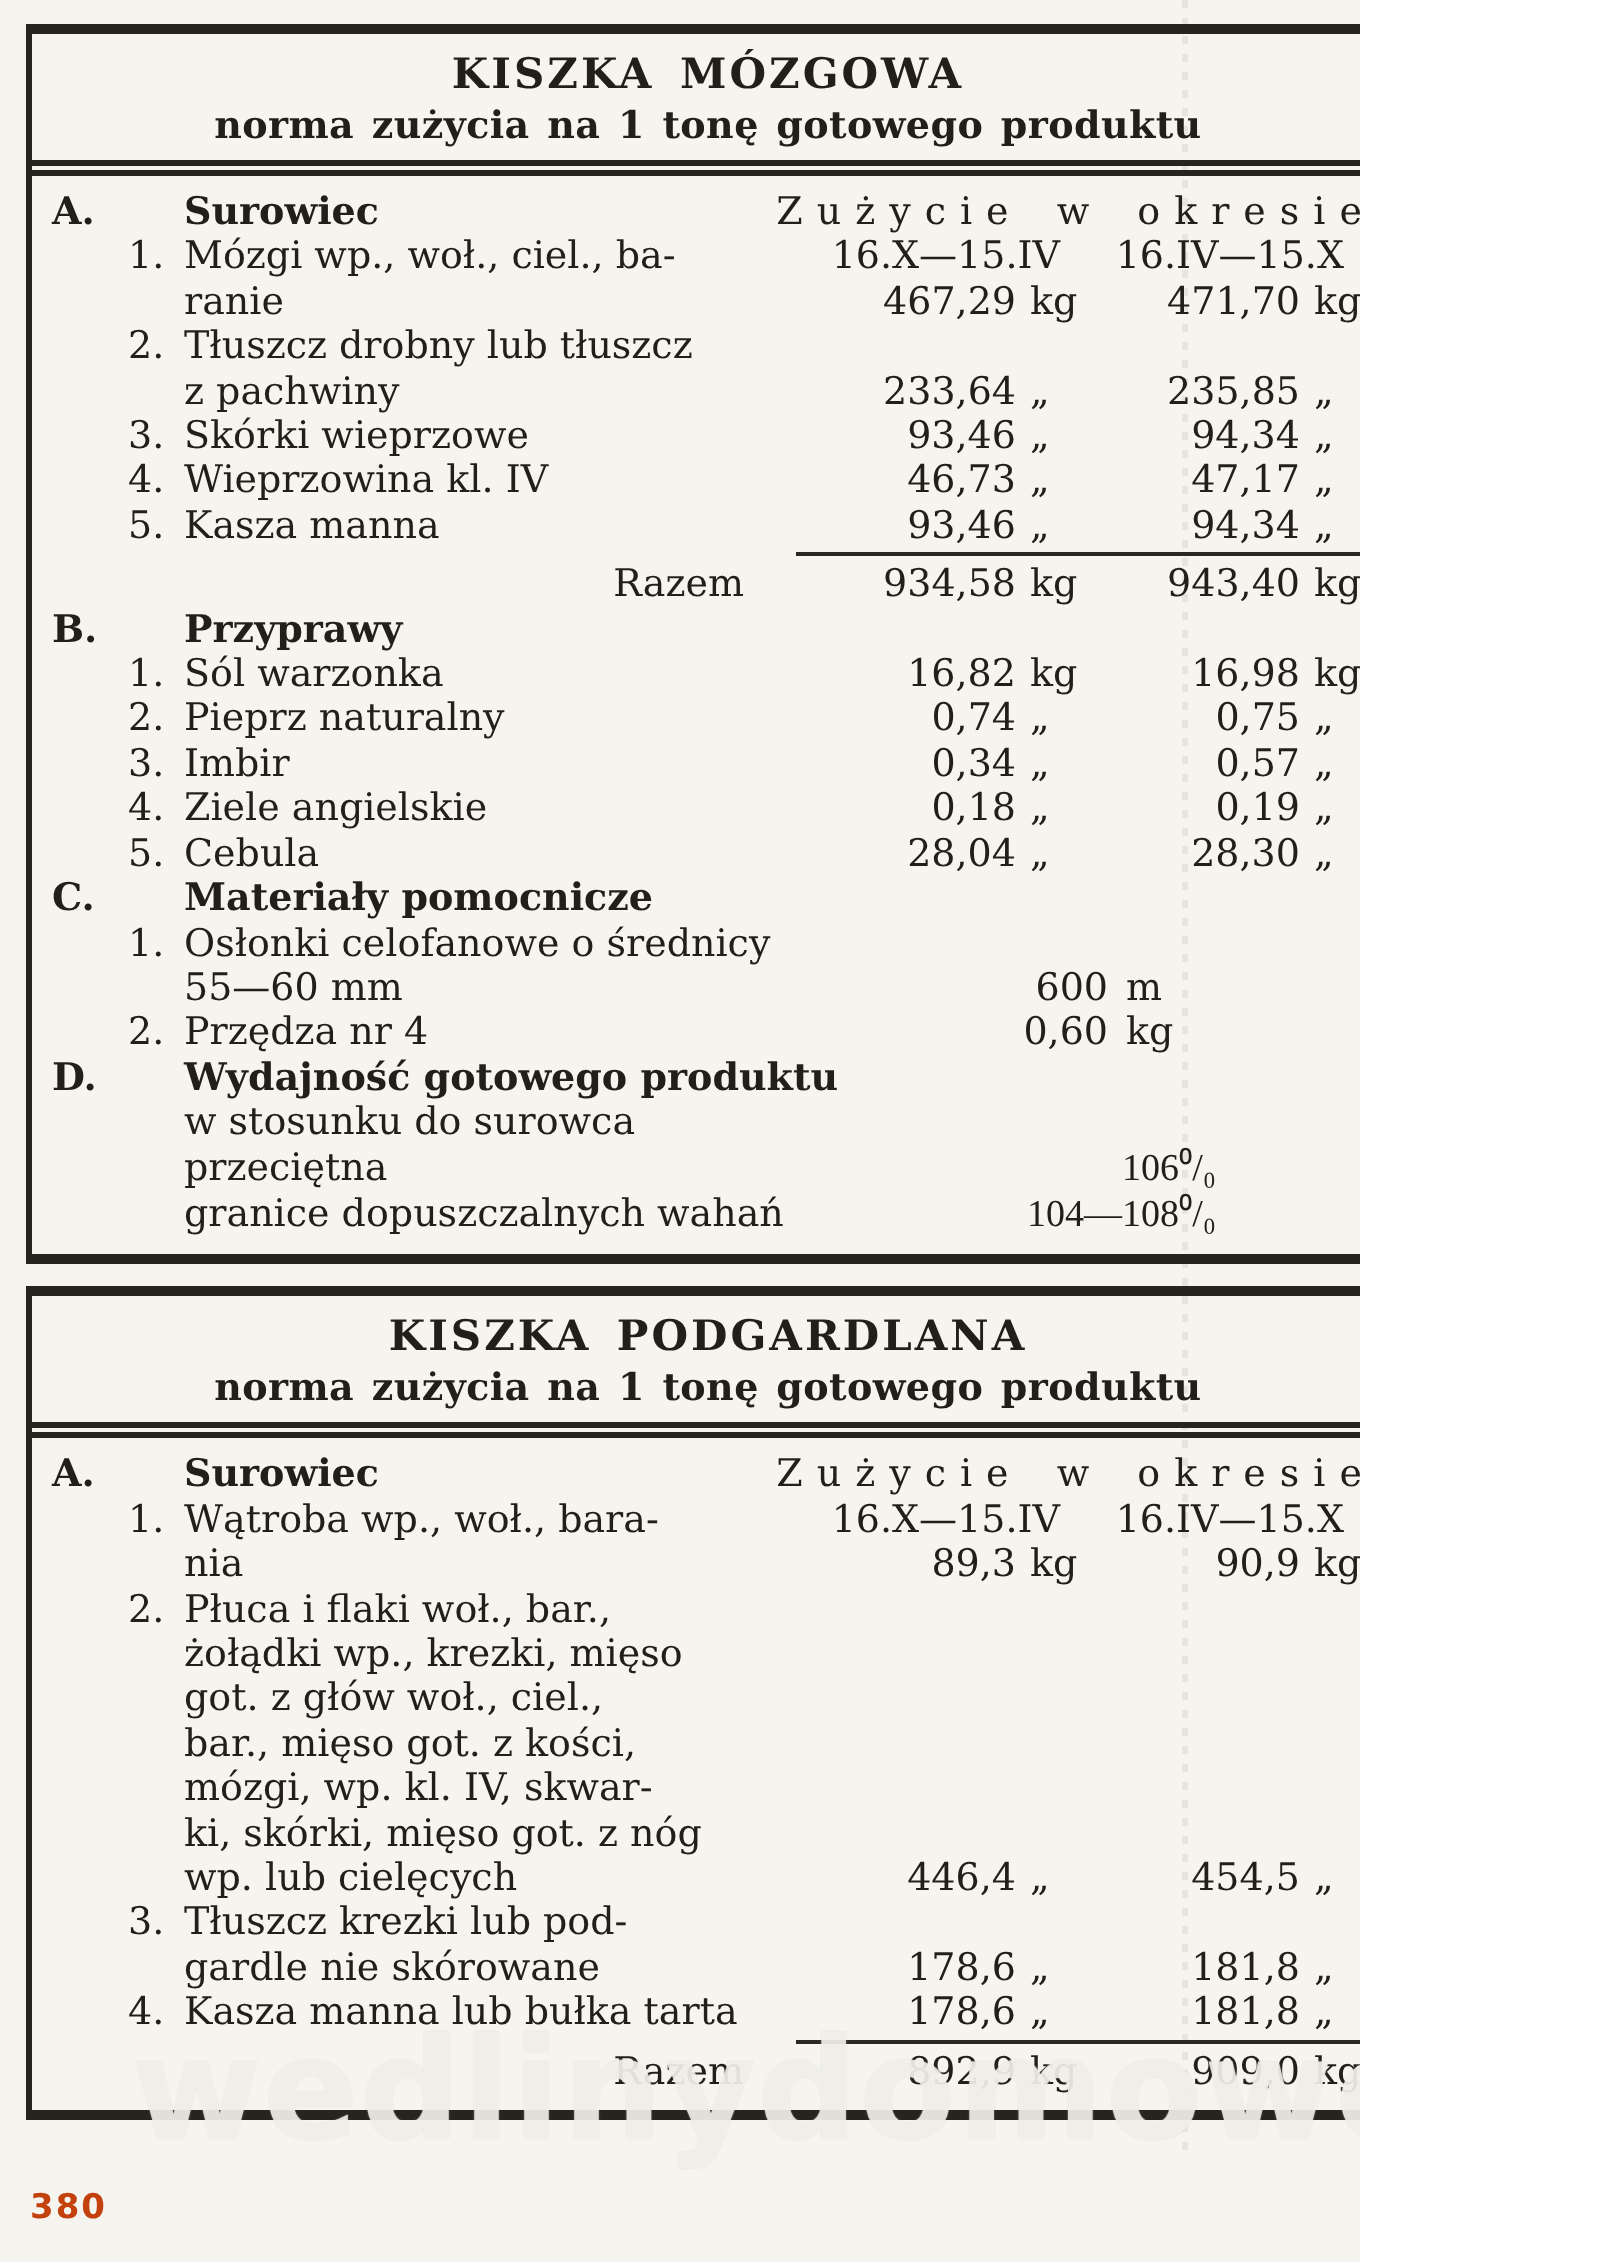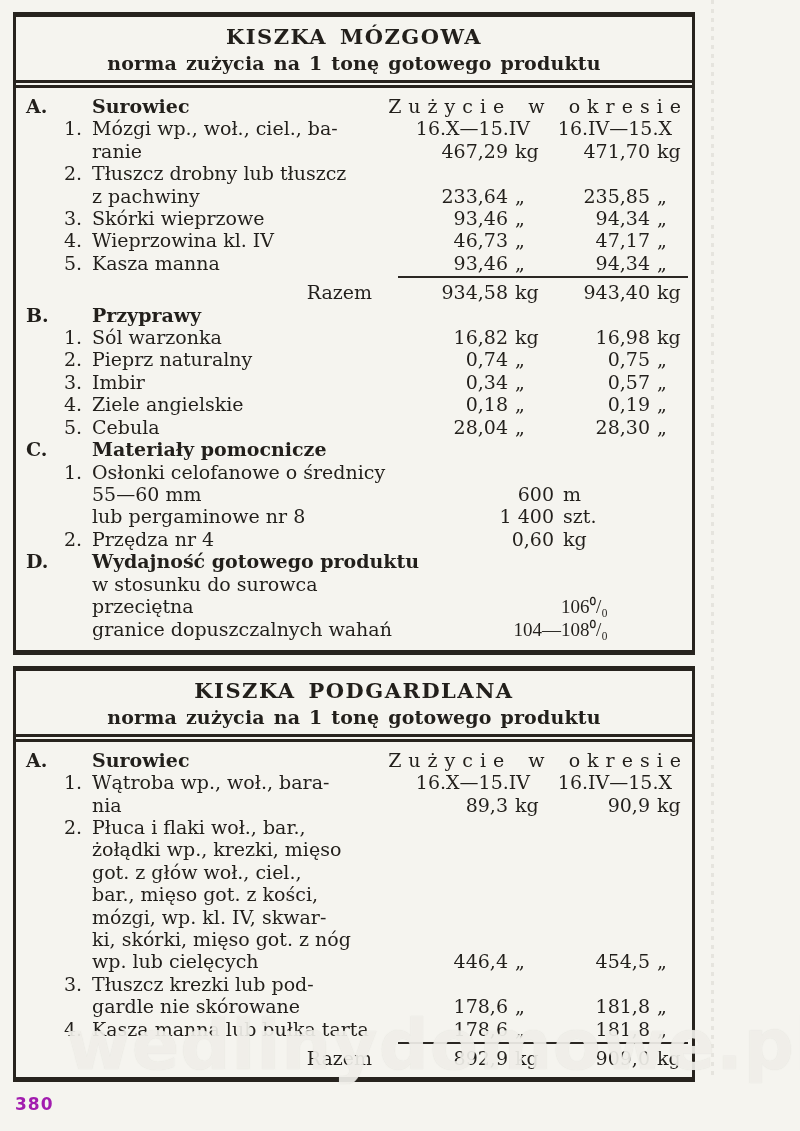--- a/index.html
+++ b/index.html
@@ -1,18 +1,18 @@
 <!DOCTYPE html>
 <html><head>
 <meta charset="utf-8">
 <style>
   html,body{margin:0;padding:0;}
   .page{
     position:relative;
-    width:800px;height:1131px;
+    width:680px;height:1131px;
     background:#f5f4ef;
     font-family:"DejaVu Serif", serif;
     color:#221f1b;
     overflow:hidden;
   }
   .scan-edge{
     position:absolute; top:0; right:86px; width:3px; height:1080px;
     background:repeating-linear-gradient(#d9d7d0 0 4px, transparent 4px 9px);
     opacity:.55;
   }
@@ -70,21 +70,21 @@
     position:absolute;top:1004px;left:66px;width:740px;
     font-family:"DejaVu Sans", sans-serif;
     font-weight:bold;font-size:70px;letter-spacing:1px;
     color:rgba(243,242,237,0.82);
     text-shadow:0 0 1px rgba(210,208,200,0.6);
     white-space:nowrap;pointer-events:none;z-index:5;
   }
   .pagenum{
     position:absolute;left:15px;top:1094px;
     font-family:"DejaVu Sans", sans-serif;
-    font-size:17px;font-weight:bold;color:#a21caf;letter-spacing:1px;
+    font-size:17px;font-weight:bold;color:#c2410c;letter-spacing:1px;
   }
 </style>
 </head>
 <body>
 
 <div class="page">
   <div class="scan-edge"></div>
 
   <div class="box box1">
     <div class="bhead">
@@ -277,28 +277,20 @@
 
       <div class="row">
         <span class="mk"></span>
         <span class="label">55—60 mm</span>
         <span class="cval">
             <span class="num">600</span>
             <span class="unit">m</span>
           </span>
       </div>
 
-      <div class="row">
-        <span class="mk"></span>
-        <span class="label">lub pergaminowe nr 8</span>
-        <span class="cval">
-            <span class="num">1 400</span>
-            <span class="unit">szt.</span>
-          </span>
-      </div>
 
       <div class="row">
         <span class="mk item">2.</span>
         <span class="label">Przędza nr 4</span>
         <span class="cval">
             <span class="num">0,60</span>
             <span class="unit">kg</span>
           </span>
       </div>
 

